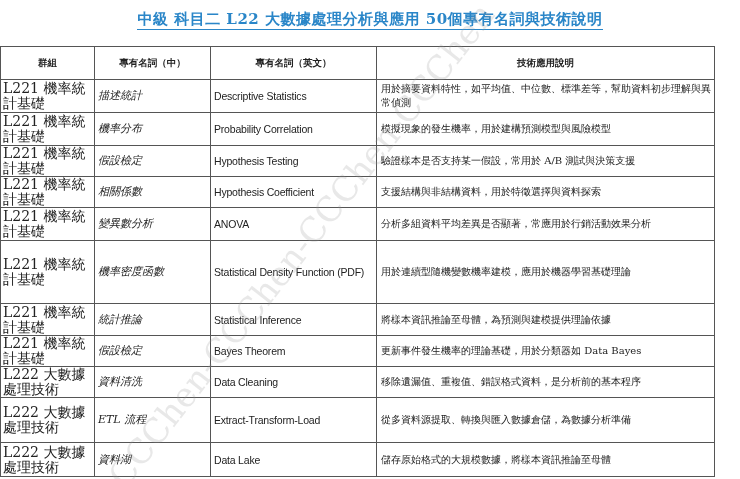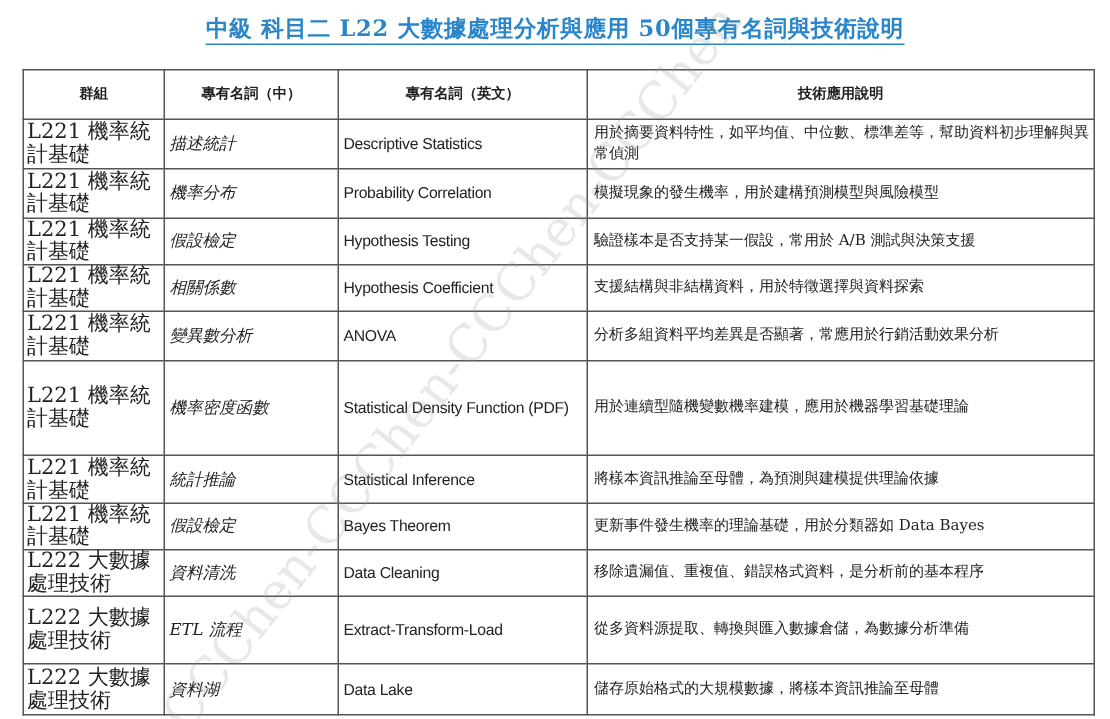--- a/index.html
+++ b/index.html
@@ -11,21 +11,21 @@
   .title {
     position: absolute; left: 0; top: 10px; width: 740px;
     text-align: center; font-size: 15px; font-weight: bold;
     color: #2a86c8; letter-spacing: 0.5px;
   }
   .title span {
     border-bottom: 1.5px solid #2a86c8; padding-bottom: 1px;
     font-family: "DejaVu Serif", serif;
   }
   table.terms {
-    position: absolute; left: 15px; top: 46px;
+    position: absolute; left: 0; top: 46px;
     width: 714px; border-collapse: collapse; table-layout: fixed;
     font-size: 10.5px;
     border-radius: 31px;
   }
   table.terms th, table.terms td {
     border: 1.2px solid #555; padding: 1px 3px; vertical-align: middle;
     line-height: 14px;
   }
   table.terms th {
     font-weight: bold; font-size: 9.5px; text-align: center; height: 30px;

